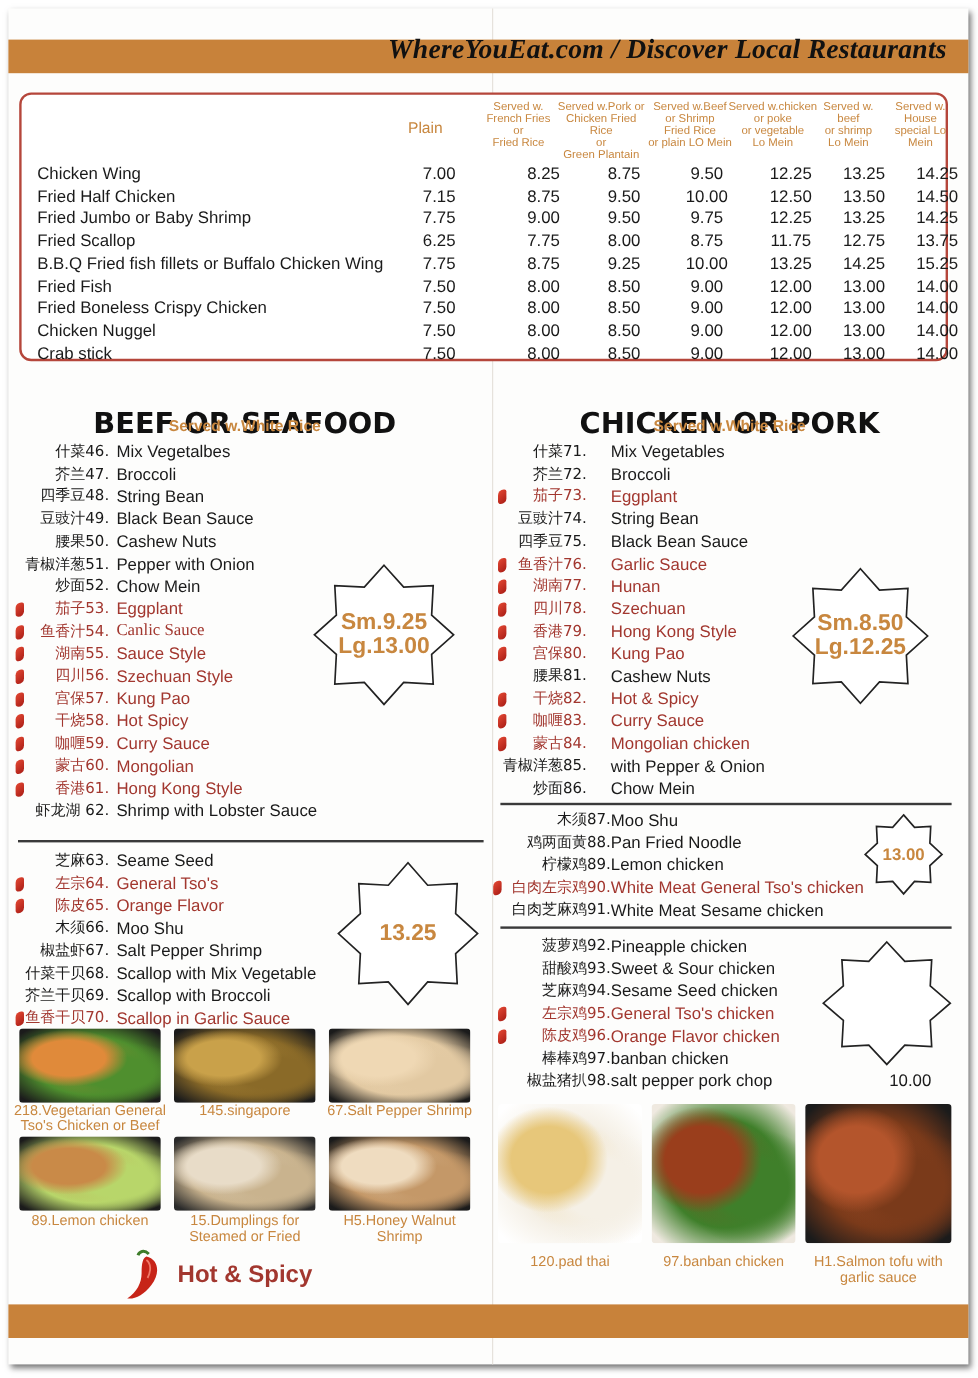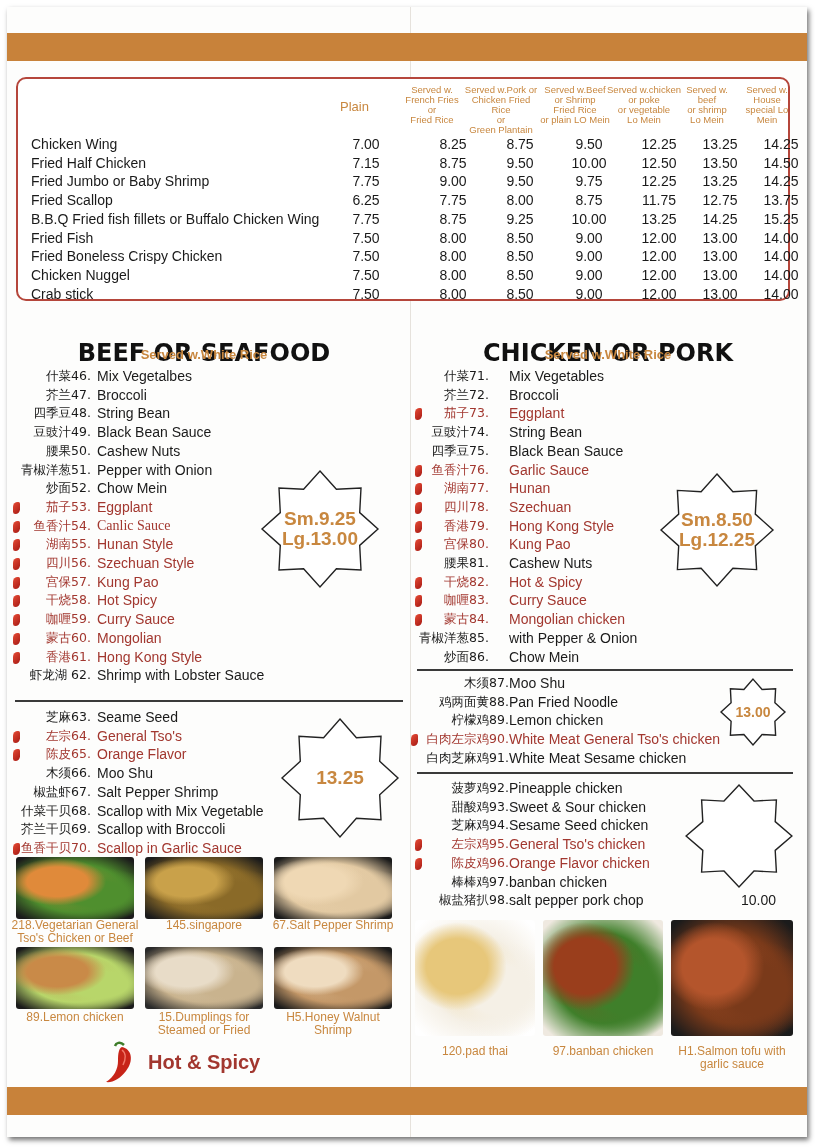--- a/index.html
+++ b/index.html
@@ -80,20 +80,21 @@
   .hot-legend { position: absolute; left: 95px; top: 1032px; height: 46px; width: 200px; }
   .hot-legend .txt { position: absolute; left: 46px; top: 12px; font-size: 20px; font-weight: bold; color: #a2372f; white-space: nowrap; }
 </style>
 </head>
 <body>
 
 <div class="page">
   <div class="fold"></div>
   <div class="band top"></div>
   <div class="band bottom"></div>
+  <div class="site-title">WhereYouEat.com / Discover Local Restaurants</div>
 
   <div class="special-box">
     <div class="plain-head">Plain</div>
     <div id="col-heads">
         <div class="col-head" style="left: 375px;">
           <div>Served w.</div>
           <div>French Fries</div>
           <div>or</div>
           <div>Fried Rice</div>
         </div>
@@ -259,21 +260,21 @@
         <span class="en" style="left: 86px;">Eggplant</span>
       </div>
       <div class="item spicy" style="left: 4px; top: 510.6px; width: 390px;">
         <span class="pepper" style="left: 2px;"></span>
         <span class="cn" style="right: 310px;">鱼香汁54.</span>
         <span class="en" style="left: 86px; font-family: Liberation Serif, serif;">Canlic Sauce</span>
       </div>
       <div class="item spicy" style="left: 4px; top: 529.3px; width: 390px;">
         <span class="pepper" style="left: 2px;"></span>
         <span class="cn" style="right: 310px;">湖南55.</span>
-        <span class="en" style="left: 86px;">Hunan Style</span>
+        <span class="en" style="left: 86px;">Sauce Style</span>
       </div>
       <div class="item spicy" style="left: 4px; top: 548px; width: 390px;">
         <span class="pepper" style="left: 2px;"></span>
         <span class="cn" style="right: 310px;">四川56.</span>
         <span class="en" style="left: 86px;">Szechuan Style</span>
       </div>
       <div class="item spicy" style="left: 4px; top: 566.7px; width: 390px;">
         <span class="pepper" style="left: 2px;"></span>
         <span class="cn" style="right: 310px;">宫保57.</span>
         <span class="en" style="left: 86px;">Kung Pao</span>

